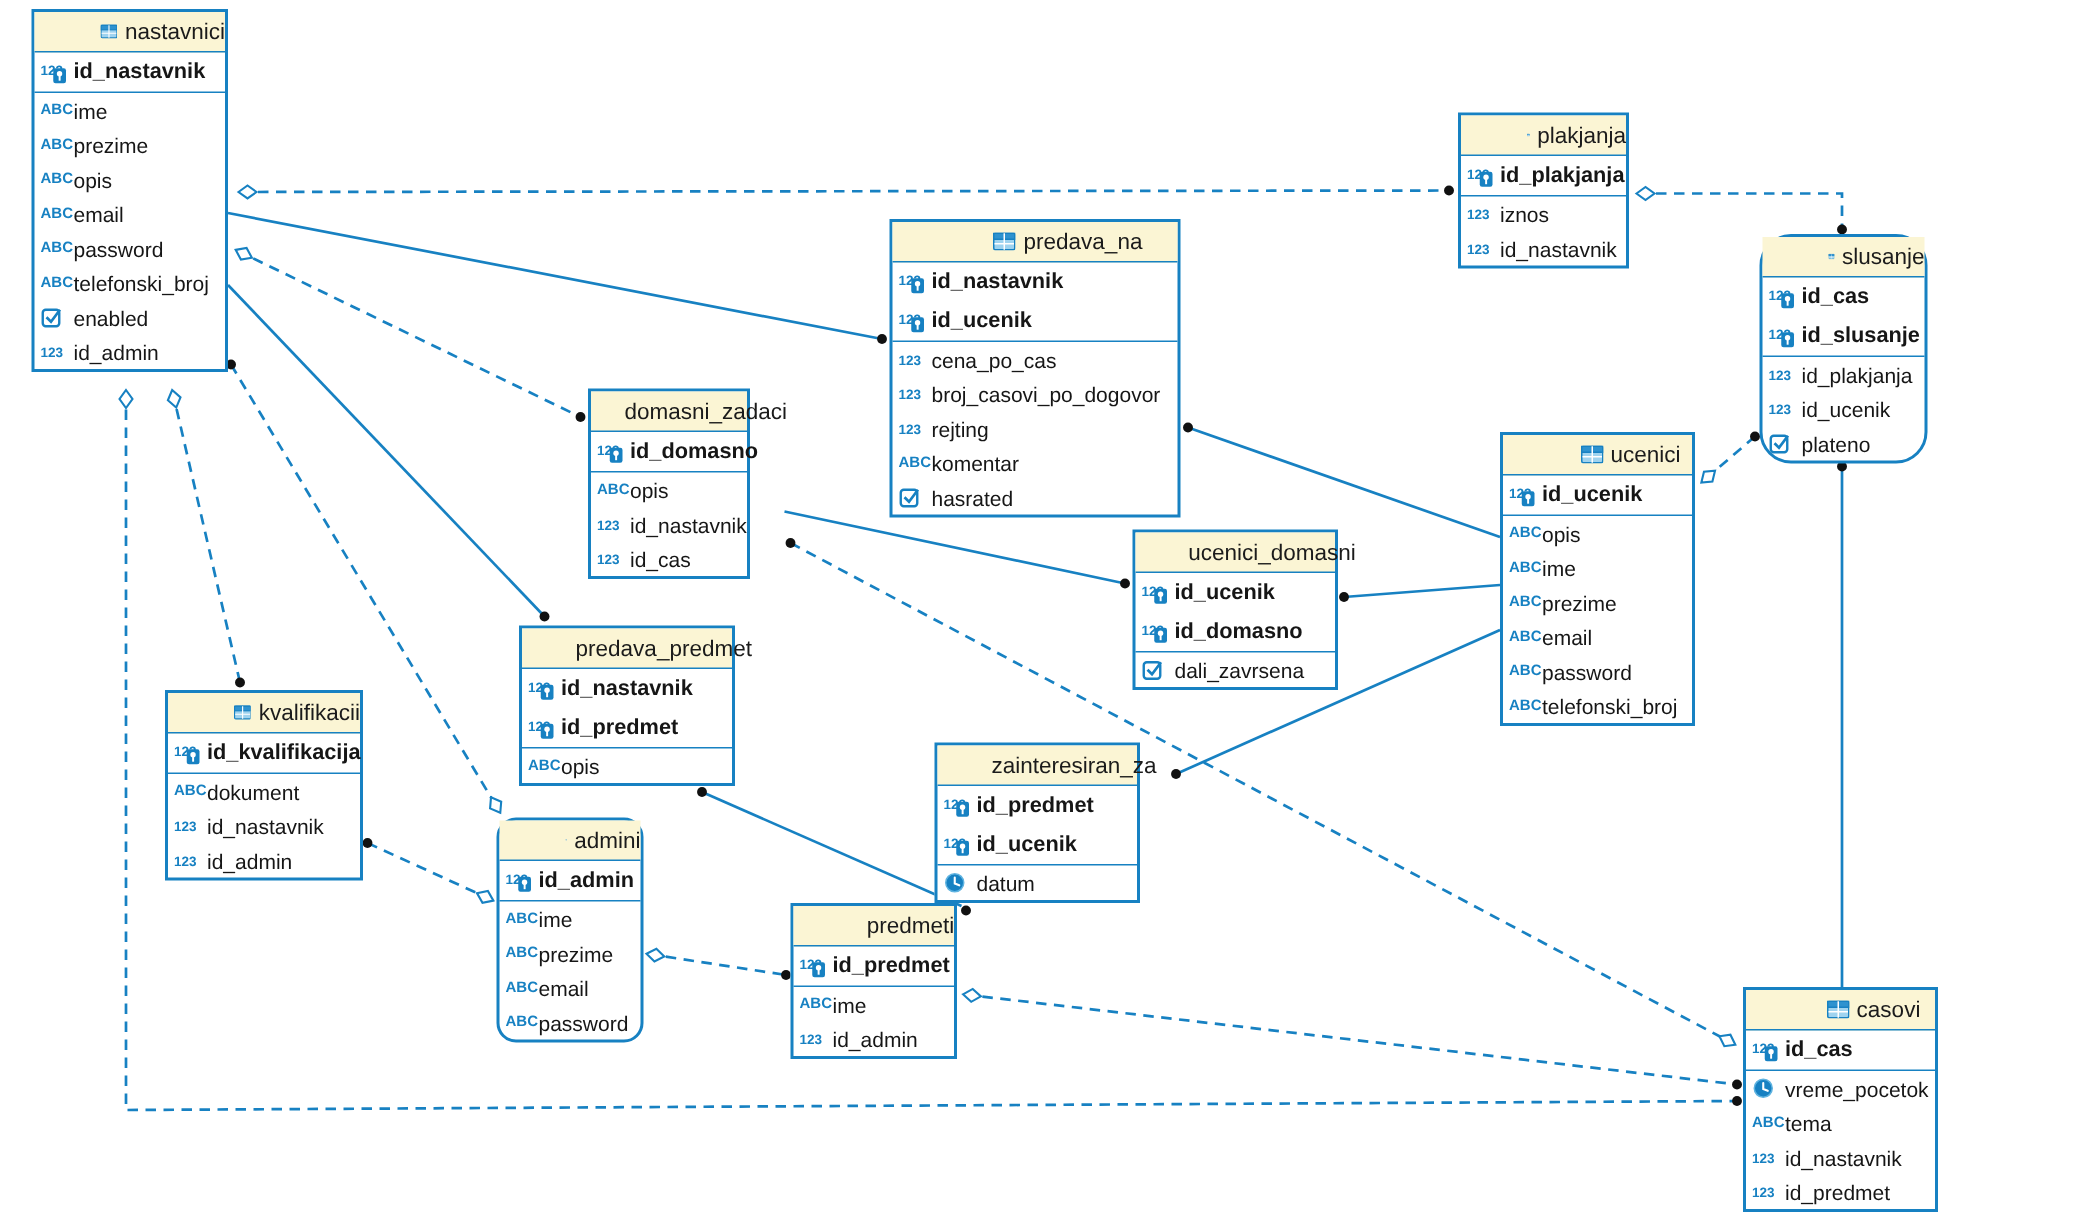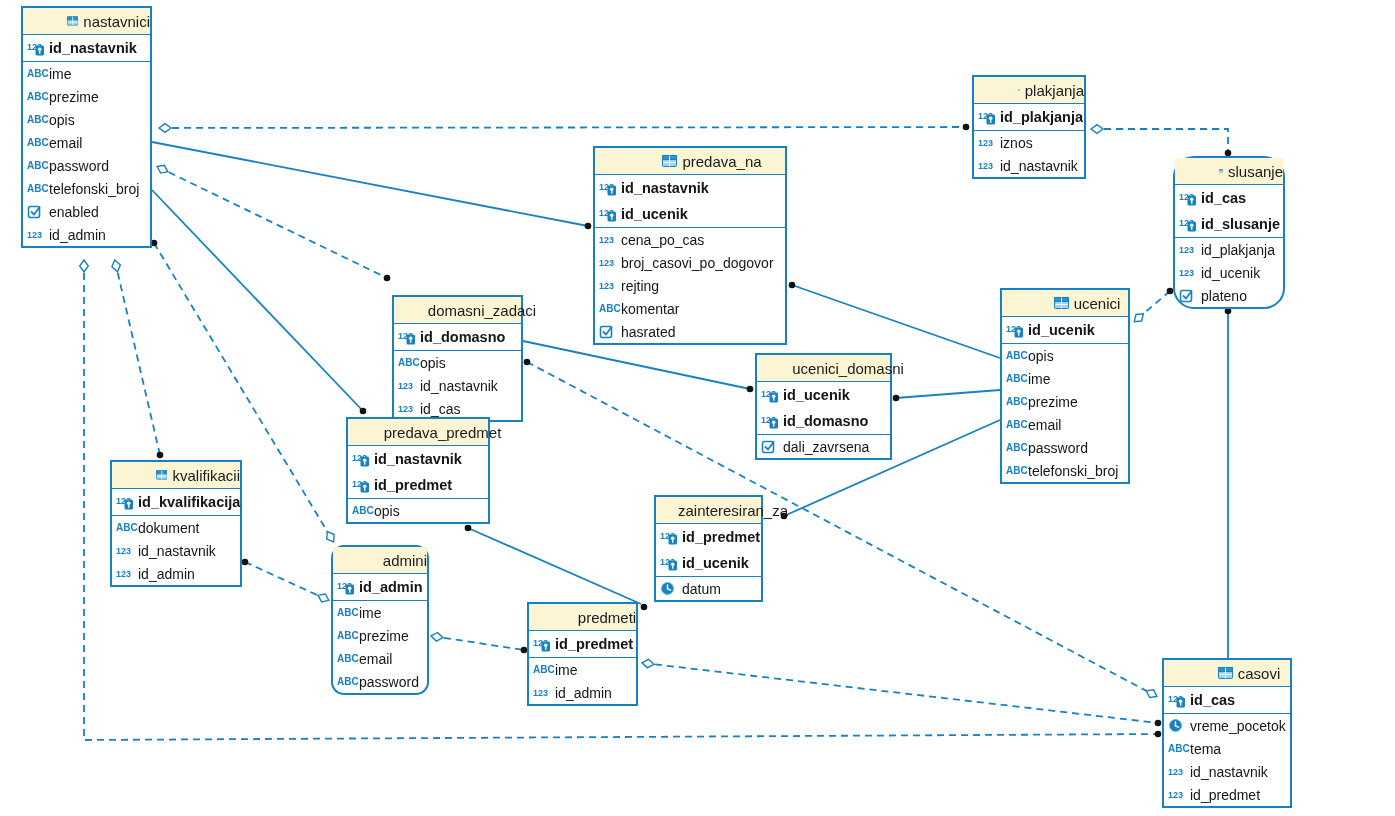--- a/index.html
+++ b/index.html
@@ -294,21 +294,21 @@
       <div class="erow">
         <span class="icw">
           <svg width="15" height="15" viewBox="0 0 15 15">
             <rect x="1.5" y="2.5" width="11" height="11" rx="2" fill="none" stroke="#1781c2" stroke-width="1.6"></rect>
             <path d="M4 7.5 L7 10.5 L13 2.5" fill="none" stroke="#1781c2" stroke-width="1.8"></path>
           </svg>
         </span>
         <span>plateno</span>
       </div>
     </div>
-    <div class="etable" style="left: 392px; top: 259px; width: 131px; margin-top: 36px;">
+    <div class="etable" style="left: 392px; top: 259px; width: 108px;">
       <div class="ehead">
         <svg width="15" height="12" viewBox="0 0 15 12">
           <rect x="0.5" y="0.5" width="14" height="11" rx="1" fill="#9fd3ef" stroke="#1781c2" stroke-width="1"></rect>
           <rect x="0.5" y="0.5" width="14" height="4" fill="#2e92cf" stroke="#1781c2" stroke-width="1"></rect>
           <line x1="7.5" y1="0.5" x2="7.5" y2="11.5" stroke="#fff" stroke-width="1"></line>
           <line x1="1" y1="7.5" x2="14" y2="7.5" stroke="#fff" stroke-width="1"></line>
         </svg>
         <span>domasni_zadaci</span>
       </div>
       <div class="erow pk pkdiv">
@@ -593,21 +593,21 @@
         </span>
         <span>ime</span>
       </div>
       <div class="erow">
         <span class="icw">
           <span class="ic-num">123</span>
         </span>
         <span>id_admin</span>
       </div>
     </div>
-    <div class="etable" style="left: 654px; top: 495px; width: 109px;">
+    <div class="etable" style="left: 623px; top: 495px; width: 137px;">
       <div class="ehead">
         <svg width="15" height="12" viewBox="0 0 15 12">
           <rect x="0.5" y="0.5" width="14" height="11" rx="1" fill="#9fd3ef" stroke="#1781c2" stroke-width="1"></rect>
           <rect x="0.5" y="0.5" width="14" height="4" fill="#2e92cf" stroke="#1781c2" stroke-width="1"></rect>
           <line x1="7.5" y1="0.5" x2="7.5" y2="11.5" stroke="#fff" stroke-width="1"></line>
           <line x1="1" y1="7.5" x2="14" y2="7.5" stroke="#fff" stroke-width="1"></line>
         </svg>
         <span>zainteresiran_za</span>
       </div>
       <div class="erow pk">

